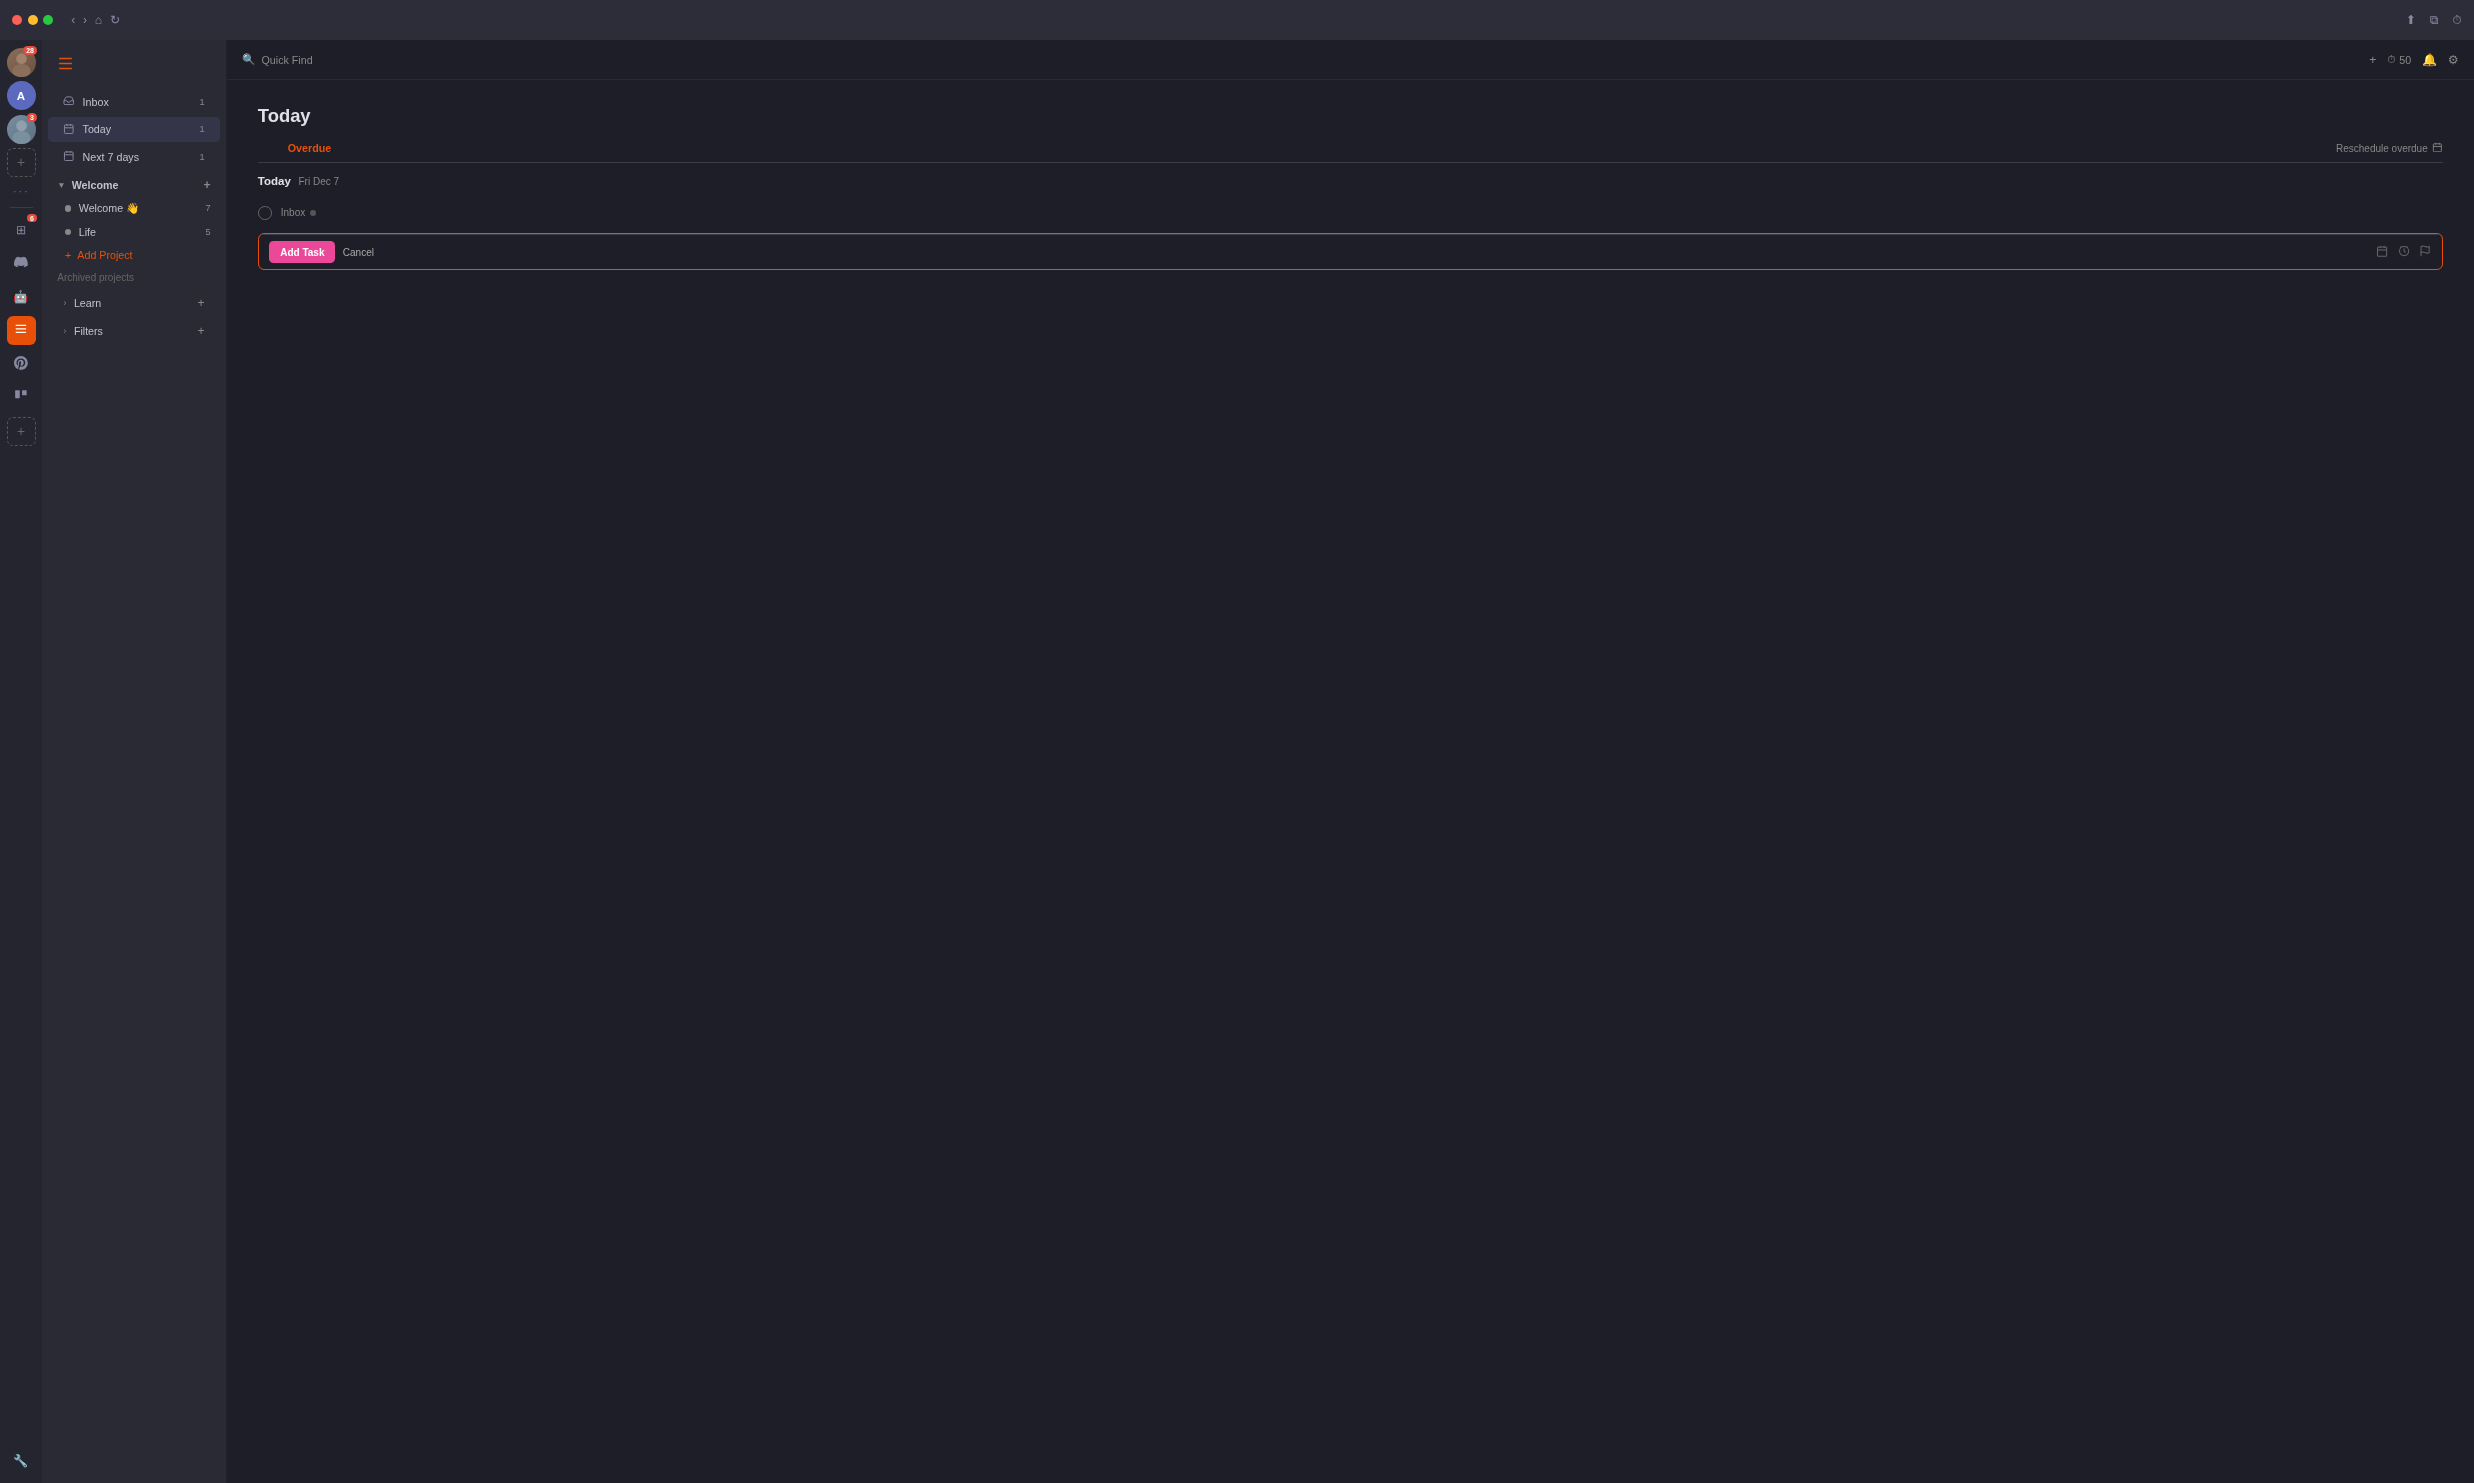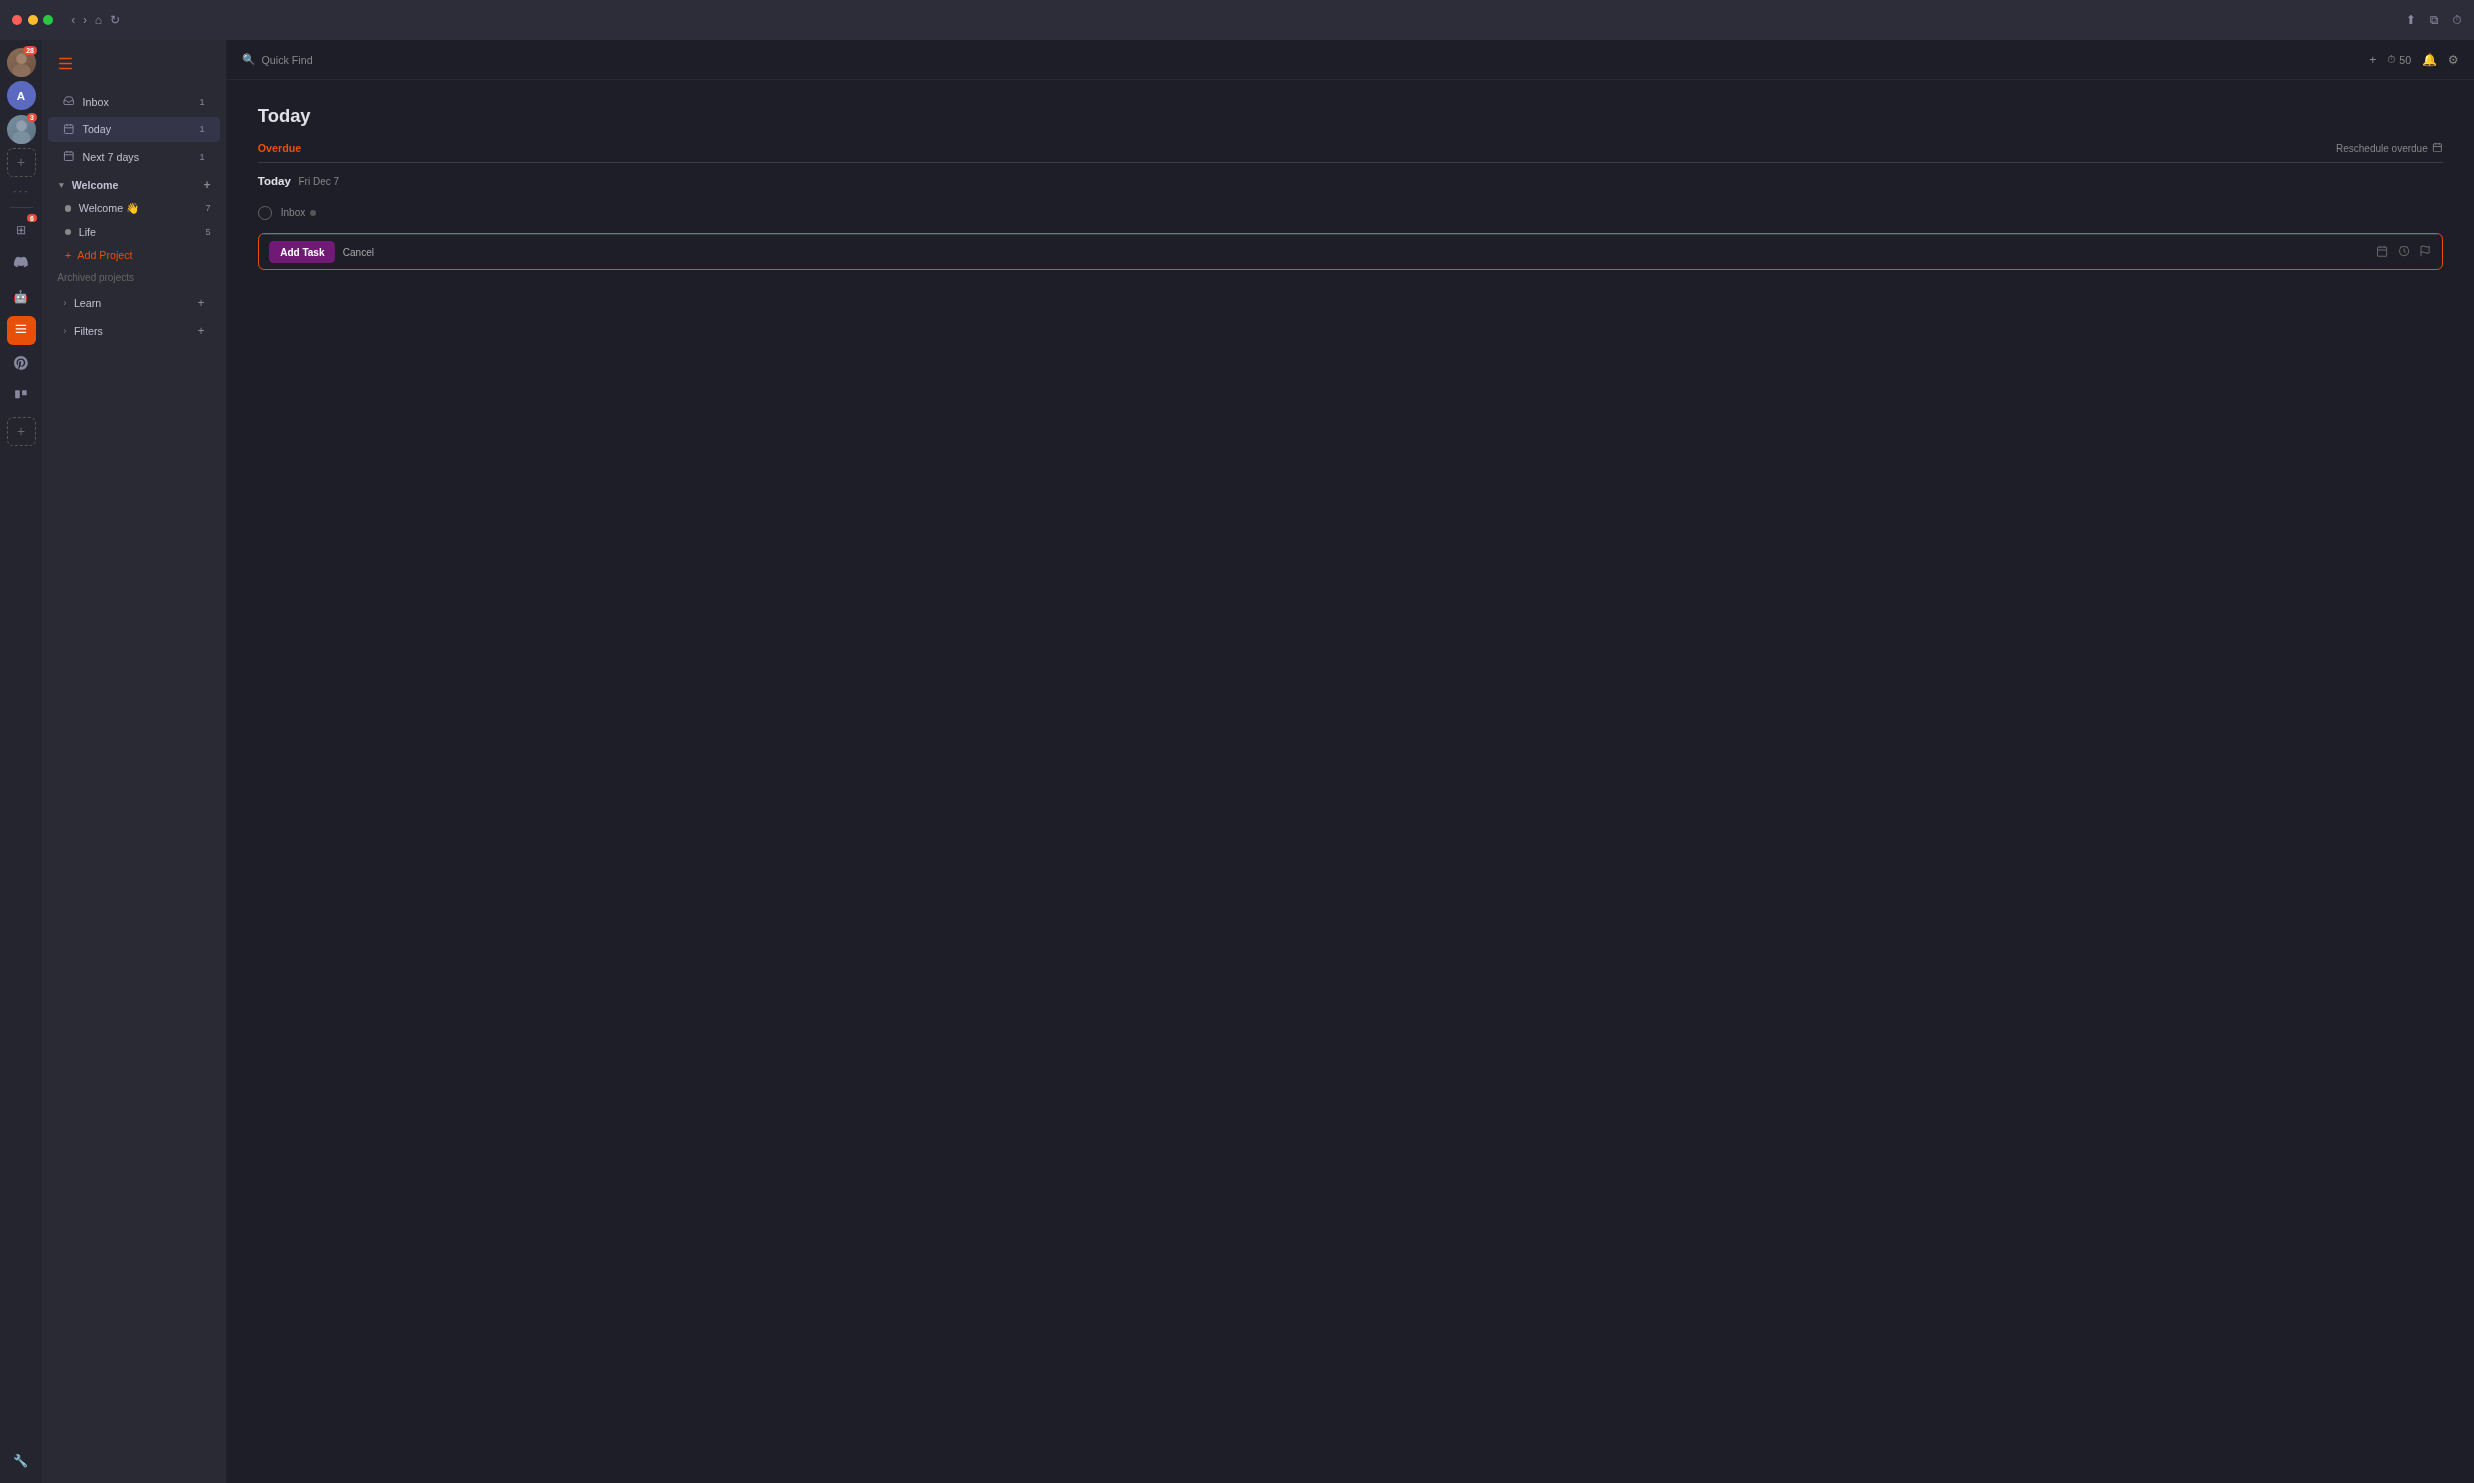--- a/index.html
+++ b/index.html
@@ -346,20 +346,21 @@
       align-items: center;
       justify-content: space-between;
       border-bottom: 0.8px solid #3a3a48;
       padding-bottom: 7.7px;
       margin-bottom: 12.2px;
     }
     .overdue-label {
       color: #e8500a;
       font-size: 10.7px;
       font-weight: 600;
+      margin-left: 30px;
     }
     .reschedule-btn {
       display: flex;
       align-items: center;
       gap: 4.6px;
       color: #888;
       font-size: 10px;
       cursor: pointer;
     }
 
@@ -443,21 +444,21 @@
       height: 0.8px;
       background: #3a3a48;
     }
     .task-form-actions {
       display: flex;
       align-items: center;
       padding: 6.1px 10.7px;
       gap: 7.7px;
     }
     .add-task-btn {
-      background: #701a75;
+      background: #ec4899;
       color: white;
       border: none;
       padding: 5.4px 10.7px;
       border-radius: 4.6px;
       font-size: 10px;
       font-weight: 600;
       cursor: pointer;
     }
     .cancel-btn {
       background: none;

